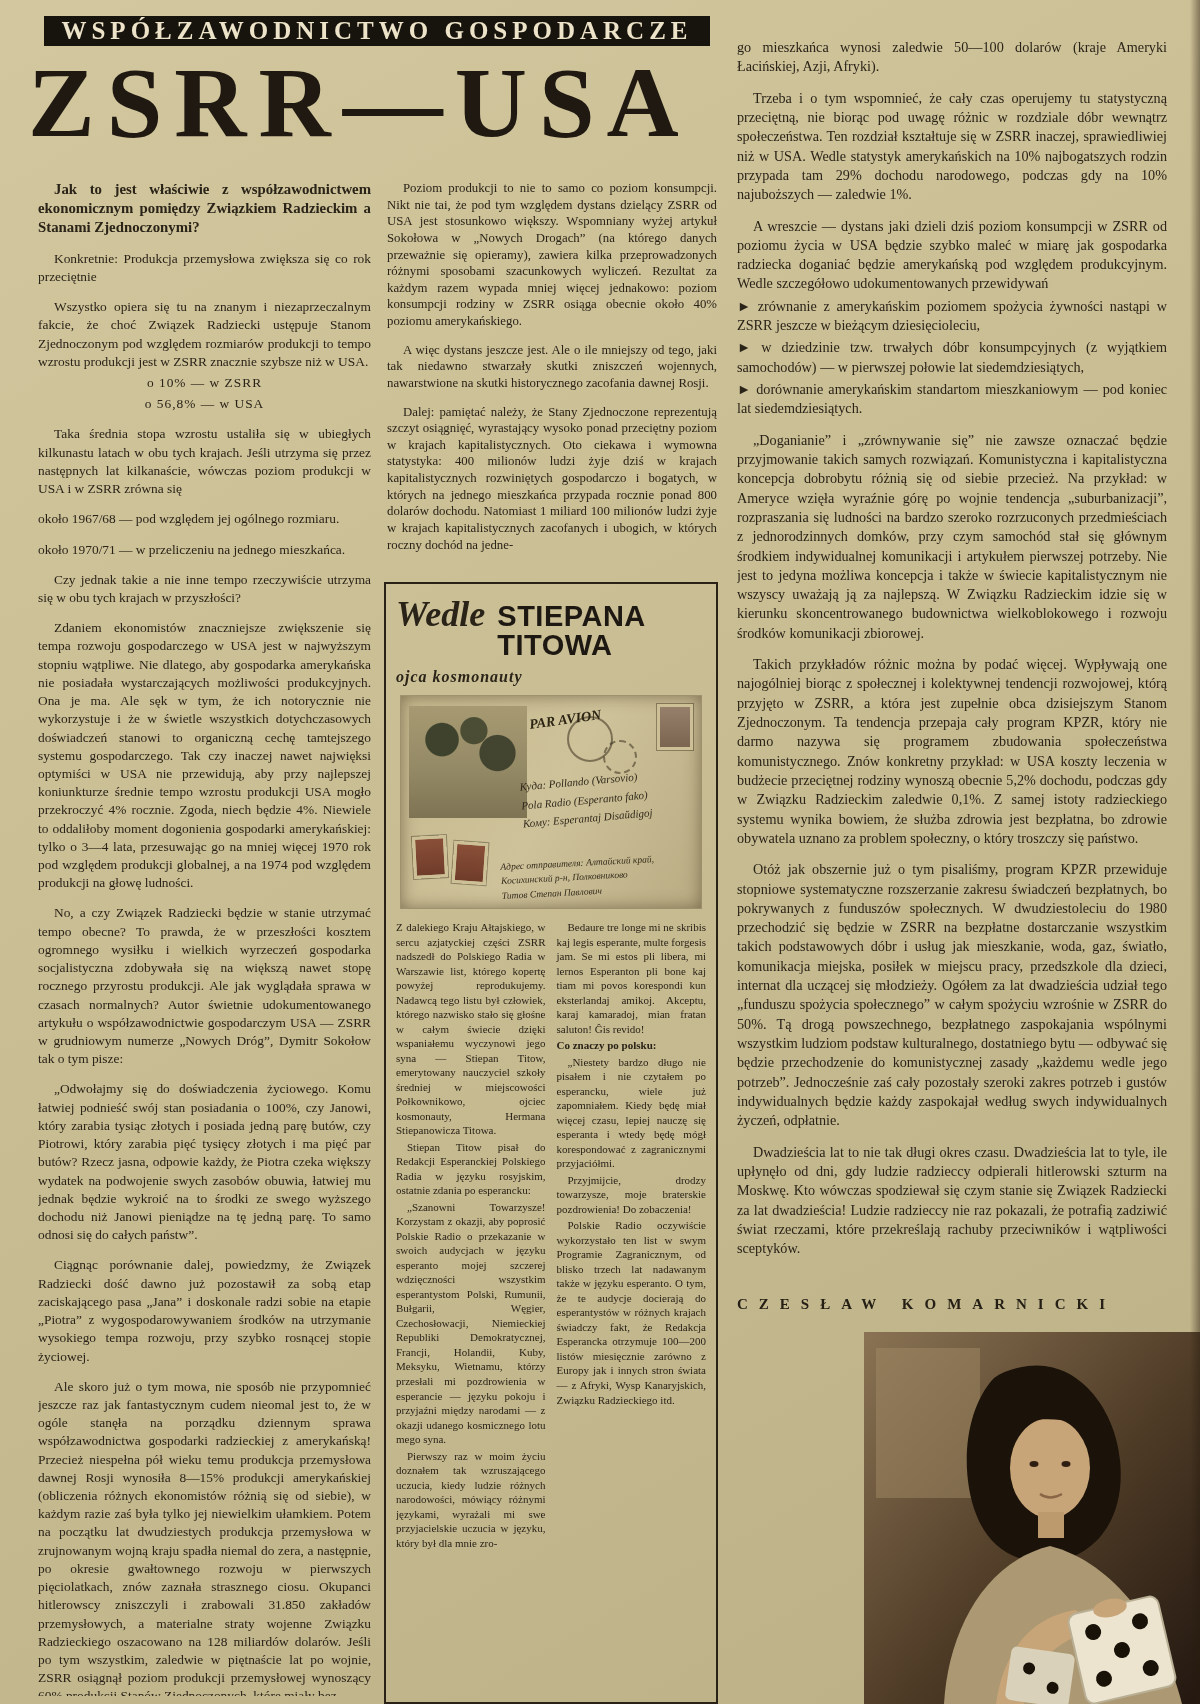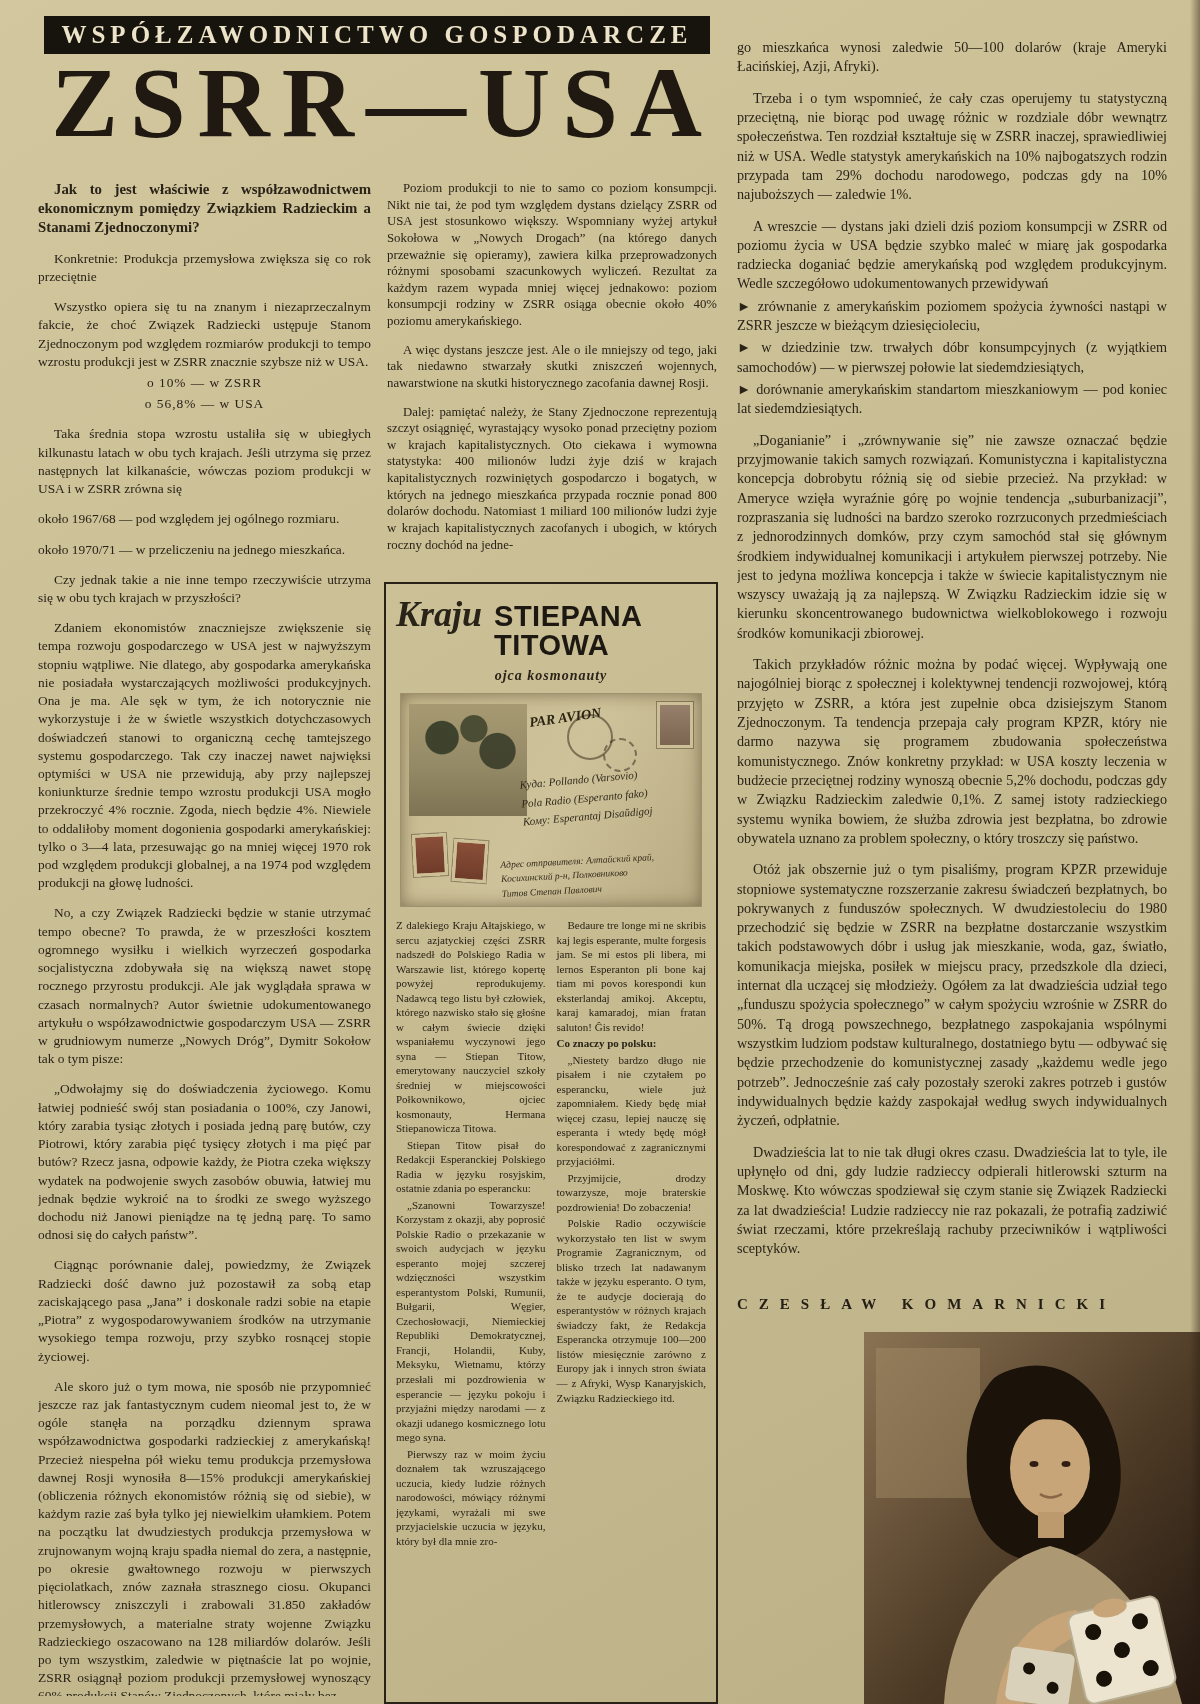--- a/index.html
+++ b/index.html
@@ -2,43 +2,43 @@
 <html lang="pl"><head>
 <meta charset="utf-8">
 <style>
   *{box-sizing:border-box}
   body{margin:0;background:#857b60}
   .page{position:relative;width:1200px;height:1704px;margin:0 auto;overflow:hidden;
         background:linear-gradient(150deg,#d3c79f 0%,#c9bd93 45%,#bcb087 100%);
         font-family:"Liberation Serif",serif;color:#2a2318}
   .edge-shadow{position:absolute;right:0;top:0;width:10px;height:100%;
         background:linear-gradient(to left,rgba(40,28,14,.45),rgba(40,28,14,0))}
-  .kicker{position:absolute;left:44px;top:16px;width:666px;height:38px;background:#17130d;
+  .kicker{position:absolute;left:44px;top:16px;width:666px;height:30px;background:#17130d;
         color:#ece3c8;display:flex;align-items:center;justify-content:center;font-weight:bold;
         font-size:25px;letter-spacing:5px;white-space:nowrap}
-  .headline{position:absolute;left:36px;top:50px;width:678px;text-align:right;font-weight:bold;
+  .headline{position:absolute;left:28px;top:50px;width:678px;text-align:left;font-weight:bold;
         font-size:100px;letter-spacing:12px;line-height:1.05;color:#1f1911;white-space:nowrap}
   .col{position:absolute;text-align:justify;overflow:hidden;hyphens:auto;-webkit-hyphens:auto}
   .col p{margin:12px 0 2px;text-indent:16px}
   .col p.noind{text-indent:0}
   .col p.stat{text-indent:0;text-align:center;margin:3px 0;letter-spacing:1px}
   .col p.bullet{text-indent:0;margin:3px 0}
   .col-left{left:38px;top:168px;width:333px;height:1528px;font-size:13.4px;line-height:1.36}
   .col-mid{left:387px;top:168px;width:330px;height:410px;font-size:12.8px;line-height:1.3}
   .col-right{left:737px;top:26px;width:430px;height:1262px;font-size:14.2px;line-height:1.36}
   .lead{font-weight:bold;font-size:14.8px;line-height:1.3;text-indent:0;margin:0 0 7px}
   .author{position:absolute;left:737px;top:1296px;width:430px;font-weight:bold;font-size:15px;
         letter-spacing:11px;white-space:nowrap;color:#241e14}
   .titov-box{position:absolute;left:384px;top:582px;width:334px;height:1122px;
         border:2px solid #2a2216;padding:10px 10px 0}
   .box-title{display:flex;align-items:baseline;justify-content:center;gap:12px;margin-top:2px}
   .bt-prefix{font-style:italic;font-weight:bold;font-size:36px;line-height:1}
   .bt-main{font-family:Liberation Sans, sans-serif;font-weight:bold;font-size:29px;
         letter-spacing:.5px;line-height:1;color:#1d1811}
-  .box-subtitle{text-align:center;font-style:italic;font-weight:bold;font-size:14px;
+  .box-subtitle{font-style:italic;font-weight:bold;font-size:16px;
         margin:8px 0 10px;letter-spacing:1px}
   .postcard{position:relative;width:300px;height:212px;margin:0 auto 12px;
         background:linear-gradient(120deg,#c6b98e,#cec29a 50%,#b9ac83);
         box-shadow:inset 0 0 16px rgba(60,44,22,.5),0 0 0 1px rgba(60,44,22,.3)}
   .pc-photo{position:absolute;left:8px;top:10px;width:118px;height:112px;
         background:radial-gradient(circle at 28% 30%,rgba(52,58,38,.9) 0 14%,rgba(52,58,38,0) 15%),
         radial-gradient(circle at 55% 22%,rgba(60,64,42,.85) 0 12%,rgba(60,64,42,0) 13%),
         radial-gradient(circle at 75% 42%,rgba(46,50,34,.8) 0 16%,rgba(46,50,34,0) 17%),
         linear-gradient(#a79a72 0%,#948a66 55%,#7e7454 100%)}
   .pc-paravion{position:absolute;left:128px;top:16px;font-style:italic;font-weight:bold;
@@ -113,21 +113,21 @@
         <p class="">Takich przykładów różnic można by podać więcej. Wypływają one najogólniej biorąc z społecznej i kolektywnej tendencji rozwojowej, którą przyjęto w ZSRR, a która jest zupełnie obca dzisiejszym Stanom Zjednoczonym. Ta tendencja przepaja cały program KPZR, który nie darmo nazywa się programem zbudowania społeczeństwa komunistycznego. Znów konkretny przykład: w USA koszty leczenia w budżecie przeciętnej rodziny wynoszą obecnie 5,2% dochodu, podczas gdy w Związku Radzieckim zaledwie 0,1%. Z samej istoty radzieckiego systemu wynika bowiem, że służba zdrowia jest bezpłatna, bo zdrowie obywatela uznano za problem społeczny, o który troszczy się państwo.</p>
         <p class="">Otóż jak obszernie już o tym pisaliśmy, program KPZR przewiduje stopniowe systematyczne rozszerzanie zakresu świadczeń bezpłatnych, bo pokrywanych z funduszów społecznych. W dwudziestoleciu do 1980 przechodzić się będzie w ZSRR na bezpłatne dostarczanie wszystkim takich podstawowych dóbr i usług jak mieszkanie, woda, gaz, światło, komunikacja miejska, posiłek w miejscu pracy, przedszkole dla dzieci, internat dla uczącej się młodzieży. Ogółem za lat dwadzieścia udział tego „funduszu spożycia społecznego” w całym spożyciu wzrośnie w ZSRR do 50%. Tą drogą powszechnego, bezpłatnego zaspokajania wspólnymi wszystkim ludziom podstaw kulturalnego, dostatniego bytu — odbywać się będzie przechodzenie do komunistycznej zasady „każdemu wedle jego potrzeb”. Jednocześnie zaś cały pozostały szeroki zakres potrzeb i gustów indywidualnych będzie każdy zaspokajał według swych indywidualnych życzeń, odpłatnie.</p>
         <p class="">Dwadzieścia lat to nie tak długi okres czasu. Dwadzieścia lat to tyle, ile upłynęło od dni, gdy ludzie radzieccy odpierali hitlerowski szturm na Moskwę. Kto wówczas spodziewał się czym stanie się Związek Radziecki za lat dwadzieścia! Ludzie radzieccy nie raz pokazali, że potrafią zadziwić świat rzeczami, które przekreślają rachuby przeciwników i wątpliwości sceptyków.</p>
       </div>
   </div>
 
   <div class="author">CZESŁAW KOMARNICKI</div>
 
   <div class="titov-box">
     <div class="box-title">
-      <span class="bt-prefix">Kraju</span>
+      <span class="bt-prefix">Wedle</span>
       <span class="bt-main">STIEPANA TITOWA</span>
     </div>
     <div class="box-subtitle">ojca kosmonauty</div>
 
     <div class="postcard">
       <div class="pc-photo"></div>
       <div class="pc-paravion">PAR AVION</div>
       <div class="pc-postmark pm1"></div>
       <div class="pc-postmark pm2"></div>
       <div class="pc-stamp-tr"></div>

